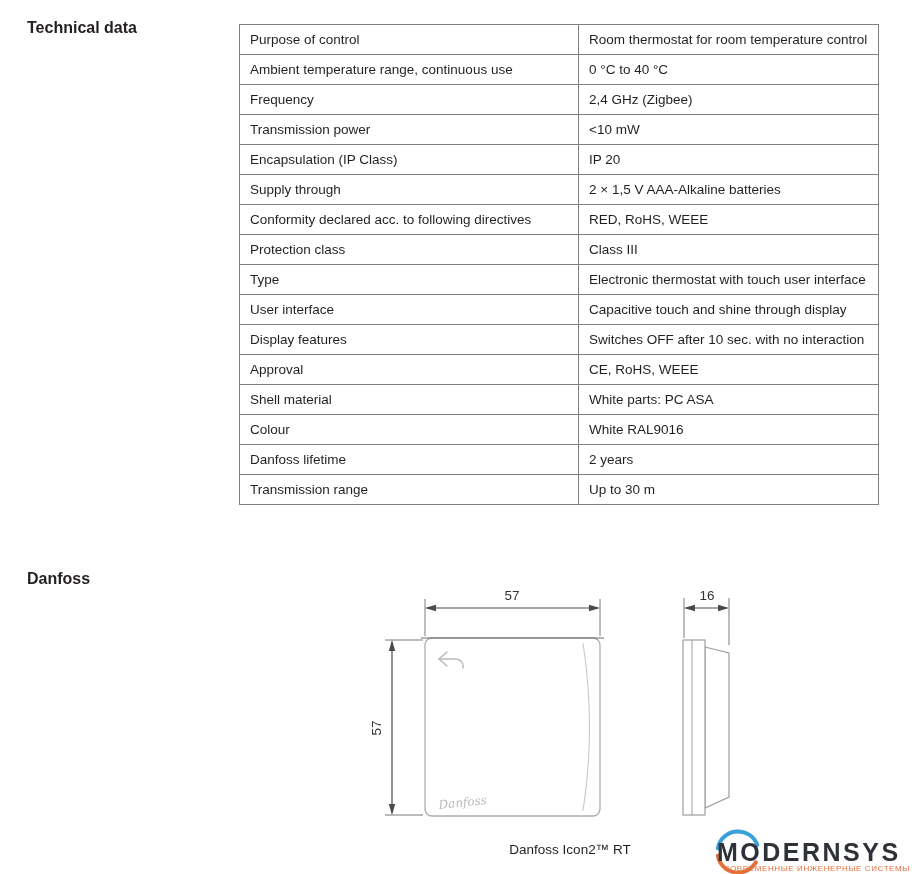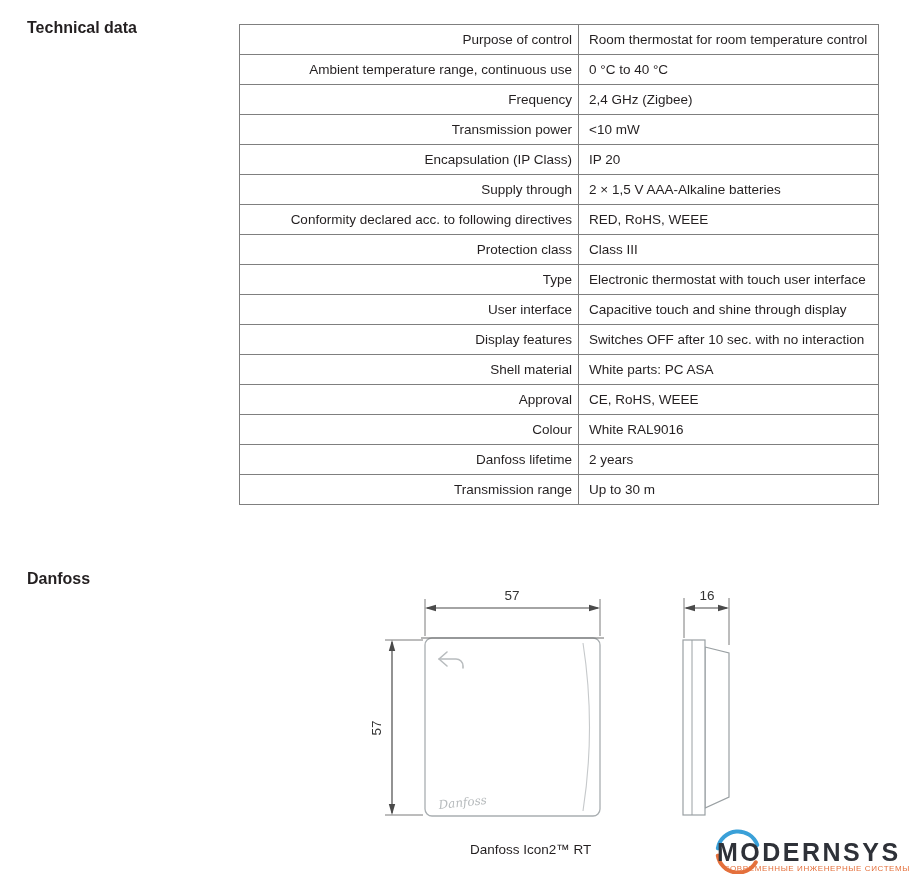--- a/index.html
+++ b/index.html
@@ -19,27 +19,27 @@
   table.spec-table {
     position:absolute; left:239px; top:24px; width:640px;
     border-collapse:collapse; table-layout:fixed;
   }
   table.spec-table td {
     border:1px solid #7f7f7f;
     height:29px; padding:0 6px 0 10px;
     font-size:13.5px; color:#231f20;
     vertical-align:middle; white-space:nowrap; overflow:hidden;
   }
-  td.spec-label { width:322px;text-align:right; }
+  td.spec-label { width:322px; }
 
   #drawing-svg { position:absolute; left:355px; top:585px; }
 
   #drawing-caption {
     position:absolute; left:470px; top:842px; width:200px;
-    text-align:left; font-size:13.5px; color:#231f20;
+    text-align:center; font-size:13.5px; color:#231f20;
   }
 
   #watermark { position:absolute; left:700px; top:822px; width:212px; height:52px; }
 </style>
 </head>
 <body>
 
 <div class="section-title" id="tech-title">Technical data</div>
 
 <div class="section-title" id="drawings-title">Danfoss</div>
@@ -97,27 +97,27 @@
         <td class="spec-value">Capacitive touch and shine through display</td>
       </tr>
 
       <tr>
         <td class="spec-label">Display features</td>
         <td class="spec-value">Switches OFF after 10 sec. with no interaction</td>
       </tr>
 
 
       <tr>
-        <td class="spec-label">Shell material</td>
-        <td class="spec-value">White parts: PC ASA</td>
+        <td class="spec-label">Approval</td>
+        <td class="spec-value">CE, RoHS, WEEE</td>
       </tr>
 
       <tr>
-        <td class="spec-label">Approval</td>
-        <td class="spec-value">CE, RoHS, WEEE</td>
+        <td class="spec-label">Shell material</td>
+        <td class="spec-value">White parts: PC ASA</td>
       </tr>
 
       <tr>
         <td class="spec-label">Colour</td>
         <td class="spec-value">White RAL9016</td>
       </tr>
 
       <tr>
         <td class="spec-label">Danfoss lifetime</td>
         <td class="spec-value">2 years</td>

